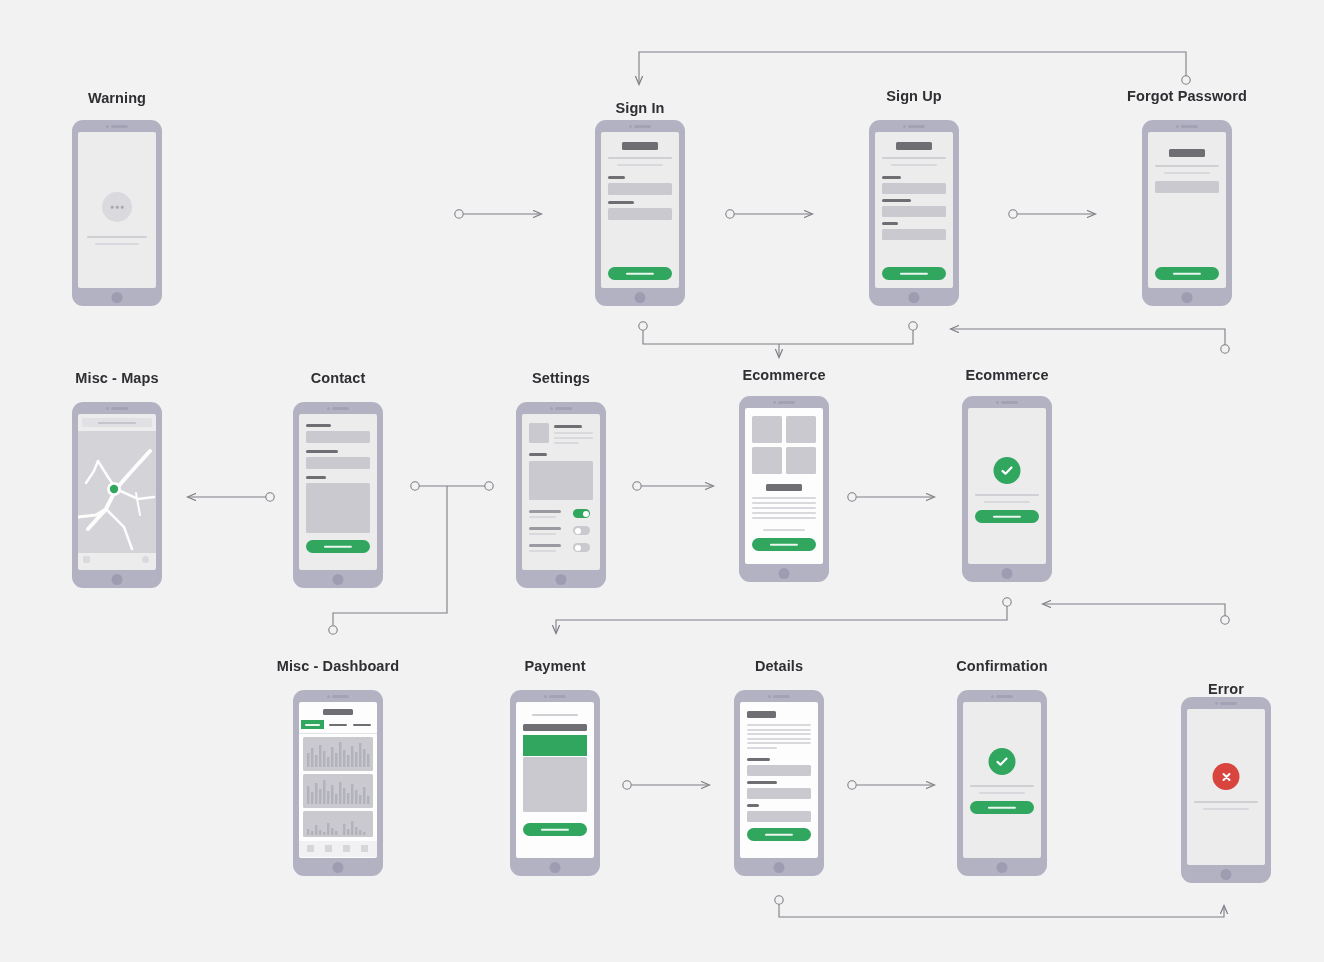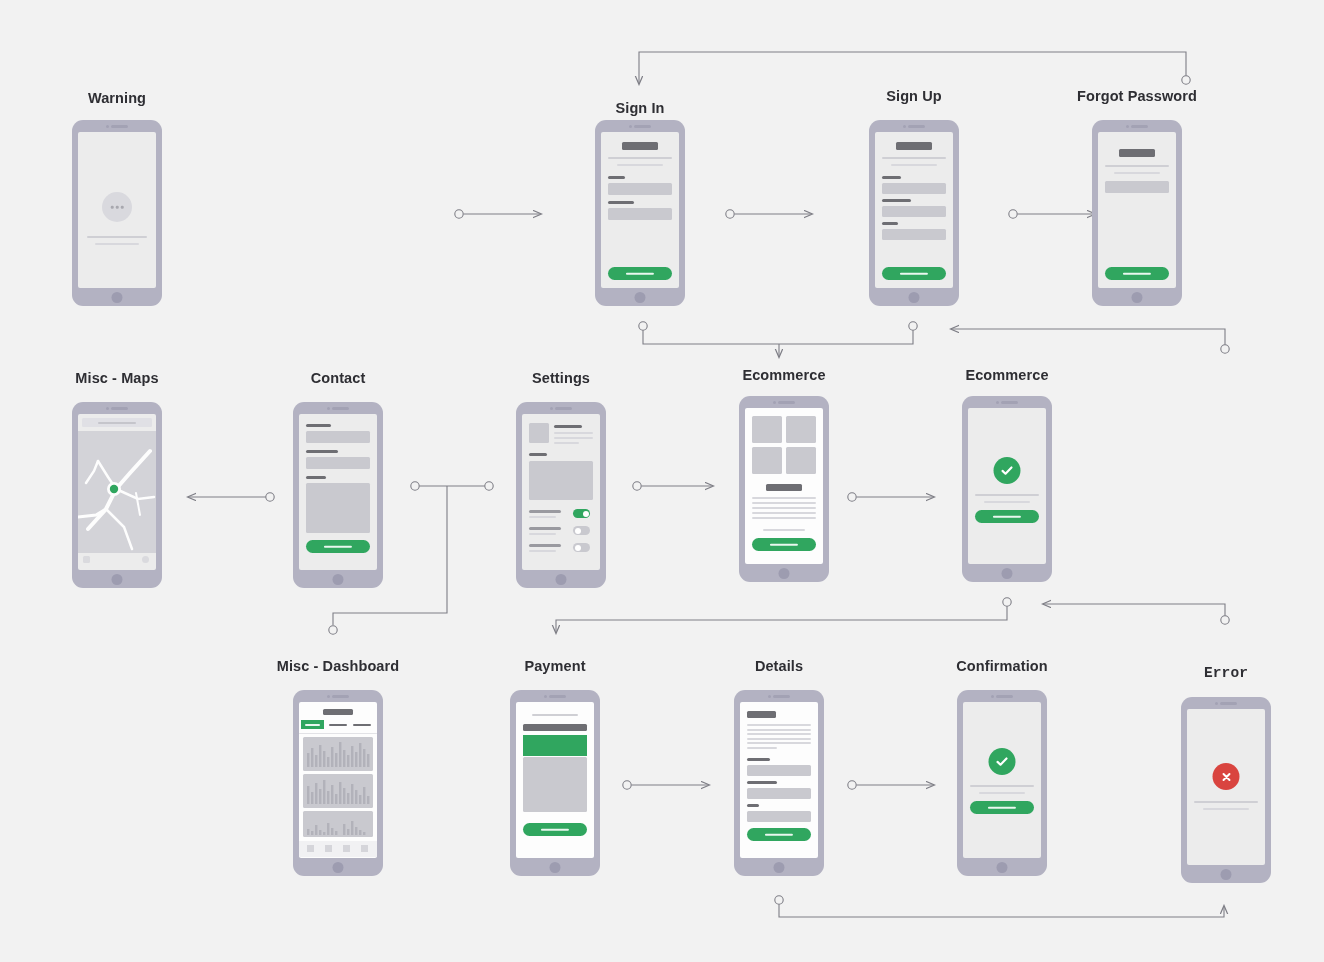--- a/index.html
+++ b/index.html
@@ -237,21 +237,21 @@
         <div class="abs bar dark" style="left:7px;top:67px;width:29px;height:3px;"></div>
         <div class="abs bar mid" style="left:7px;top:74px;width:64px;height:11px;"></div>
         <div class="abs bar dark" style="left:7px;top:90px;width:16px;height:3px;"></div>
         <div class="abs bar mid" style="left:7px;top:97px;width:64px;height:11px;"></div>
         <div class="abs btn-green" style="left:7px;top:135px;width:64px;height:13px;"></div>
       </div>
       <div class="home"></div>
     </div>
   </div>
 
-  <div class="node" style="left:1052px;top:88px;width:170px;height:225px;">
+  <div class="node" style="left:1102px;top:88px;width:170px;height:225px;">
     <div class="node-label" style="top:0;">Forgot Password</div>
     <div class="phone" style="left:40px;top:32px;">
       <div class="bezel-dot">
           <i></i>
           <b></b>
         </div>
       <div class="screen">
         <div class="abs bar dark" style="left:21px;top:17px;width:36px;height:8px;"></div>
         <div class="abs bar line" style="left:7px;top:33px;width:64px;"></div>
         <div class="abs bar thin" style="left:16px;top:40px;width:46px;"></div>
@@ -554,21 +554,21 @@
         </div>
         <div class="abs bar line" style="left:7px;top:83px;width:64px;"></div>
         <div class="abs bar thin" style="left:16px;top:90px;width:46px;"></div>
         <div class="abs btn-green" style="left:7px;top:99px;width:64px;height:13px;"></div>
       </div>
       <div class="home"></div>
     </div>
   </div>
 
   <div class="node" style="left:1141px;top:665px;width:170px;height:225px;">
-    <div class="node-label" style="top:0;font-family:Liberation Mono, monospace;">Error</div>
+    <div class="node-label" style="top:16px;">Error</div>
     <div class="phone" style="left:40px;top:32px;">
       <div class="bezel-dot">
           <i></i>
           <b></b>
         </div>
       <div class="screen">
         <div class="badge err" style="left:50%;transform:translateX(-50%);top:54px;width:27px;height:27px;">
           <svg width="14" height="14" viewBox="0 0 16 16">
               <path d="M4.6,4.6 L11.4,11.4 M11.4,4.6 L4.6,11.4" fill="none" stroke="#fff" stroke-width="2.3" stroke-linecap="round"></path>
             </svg>

